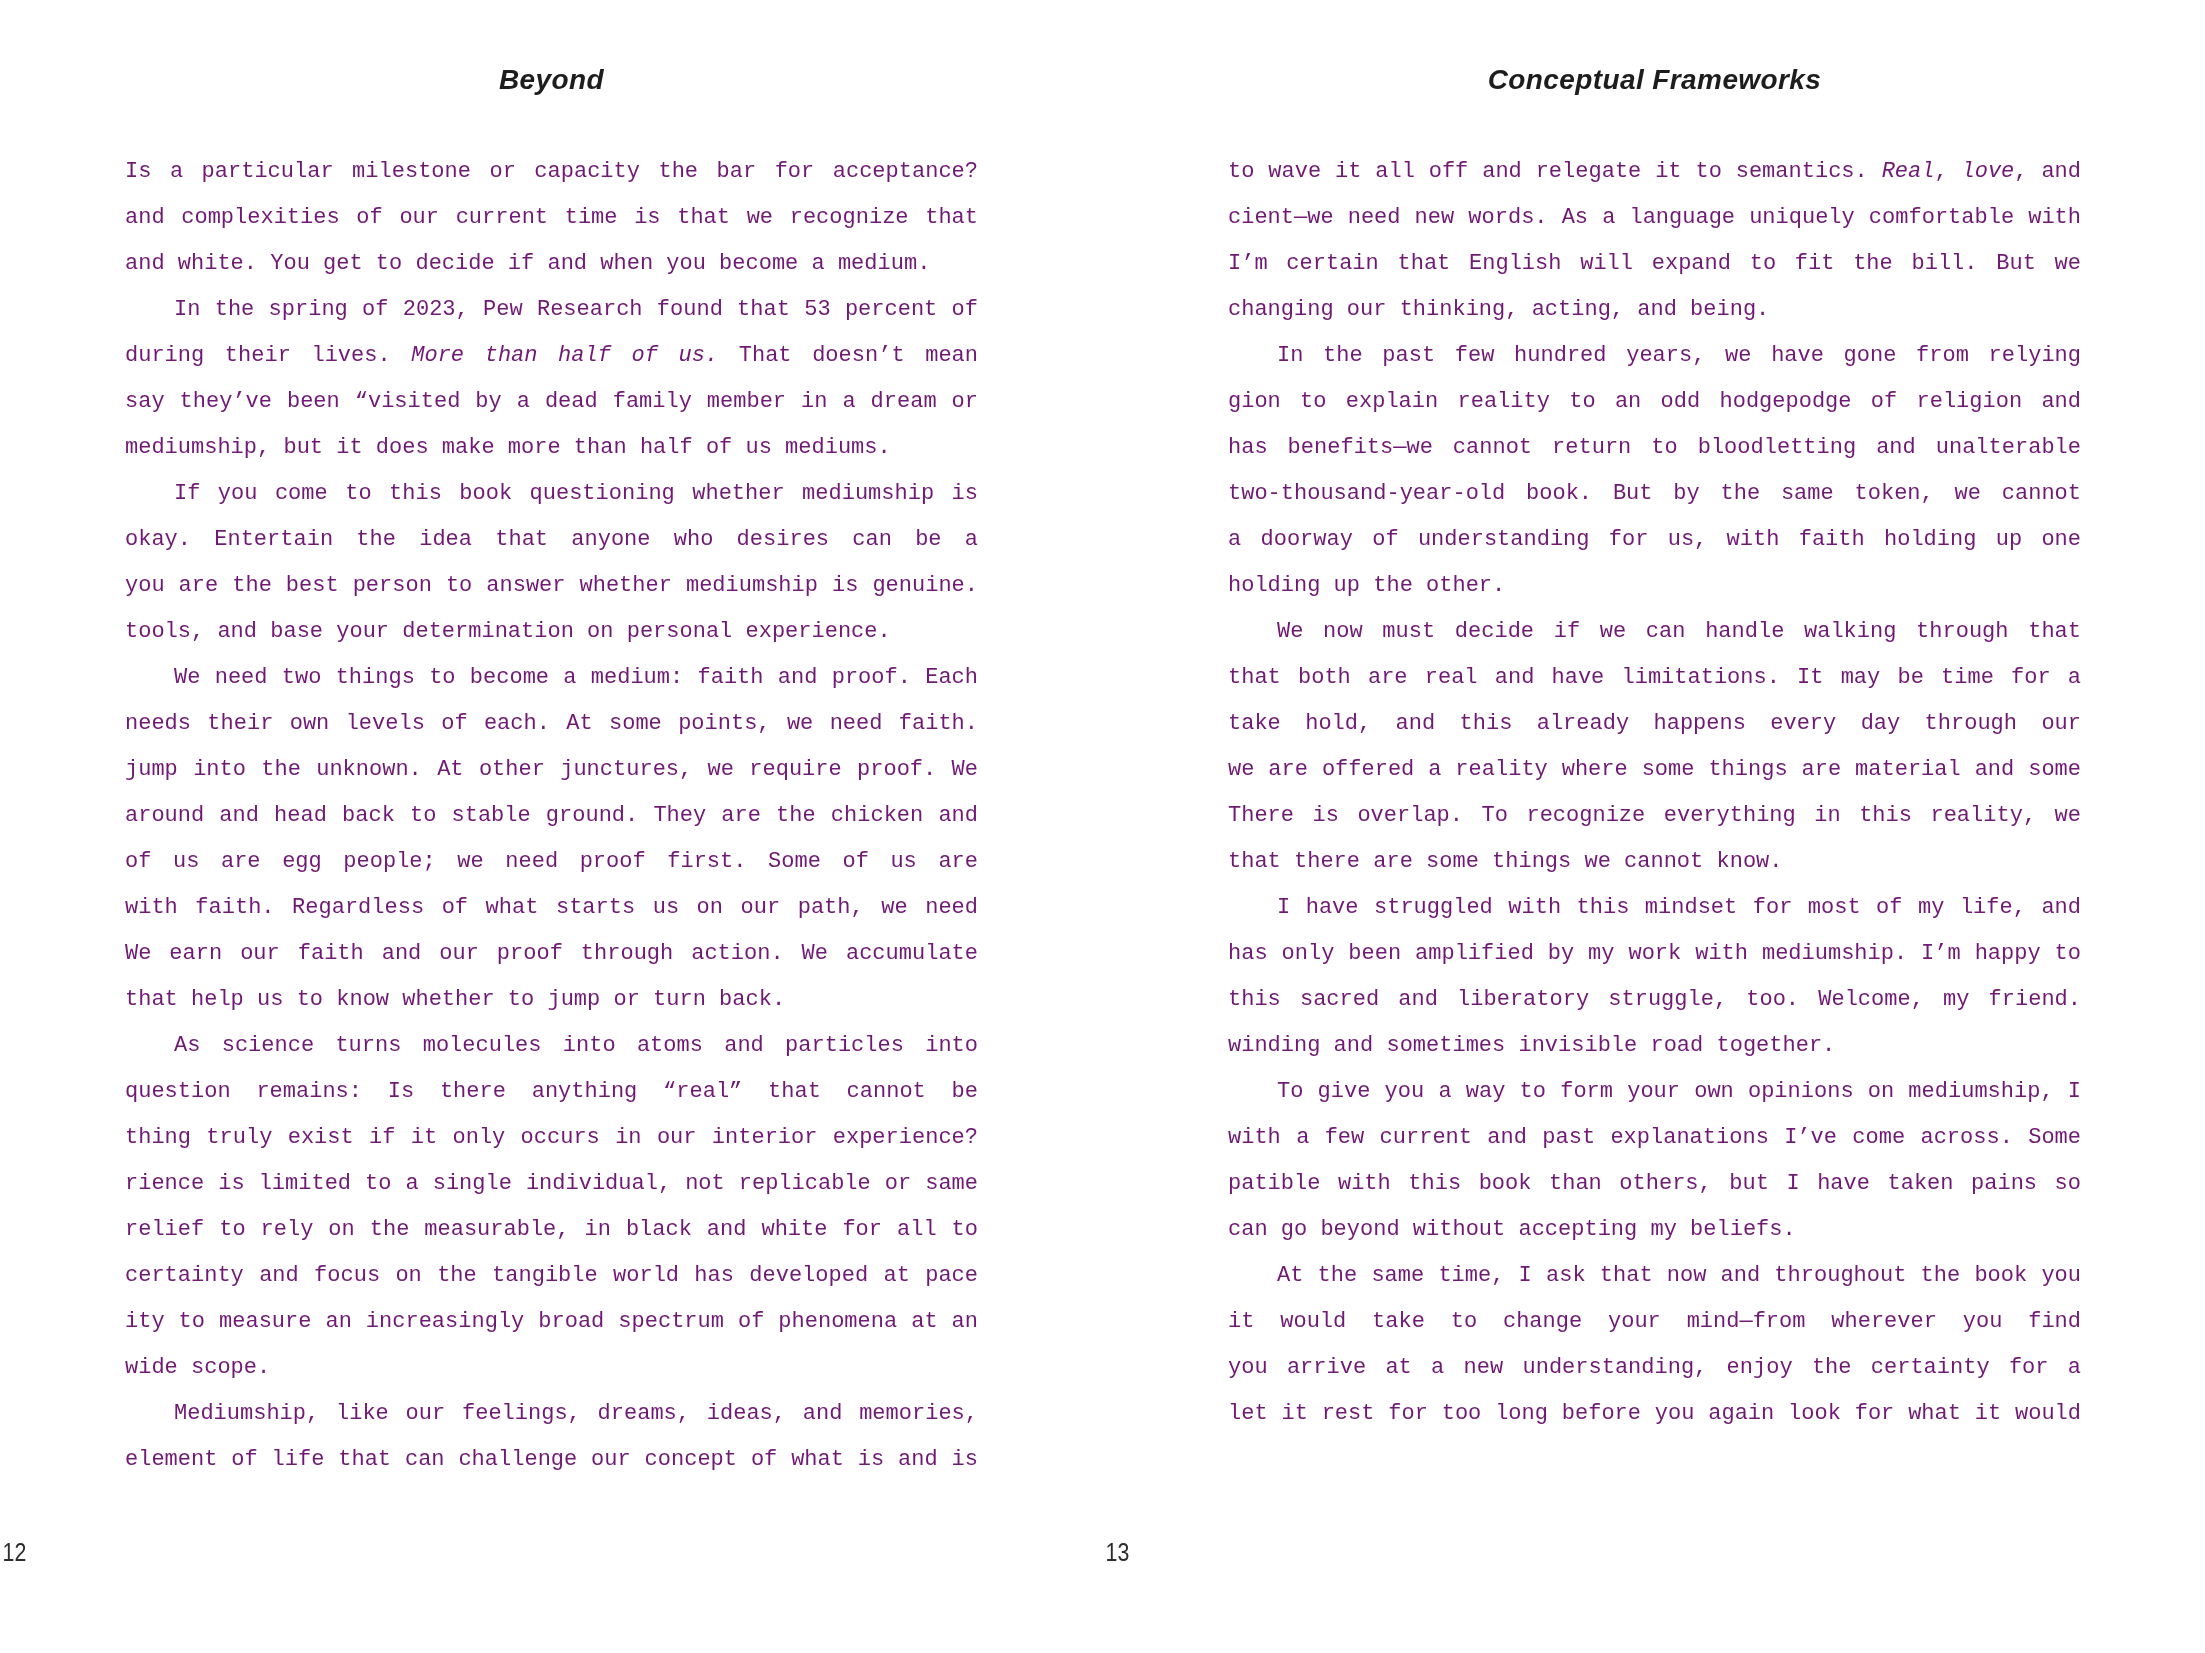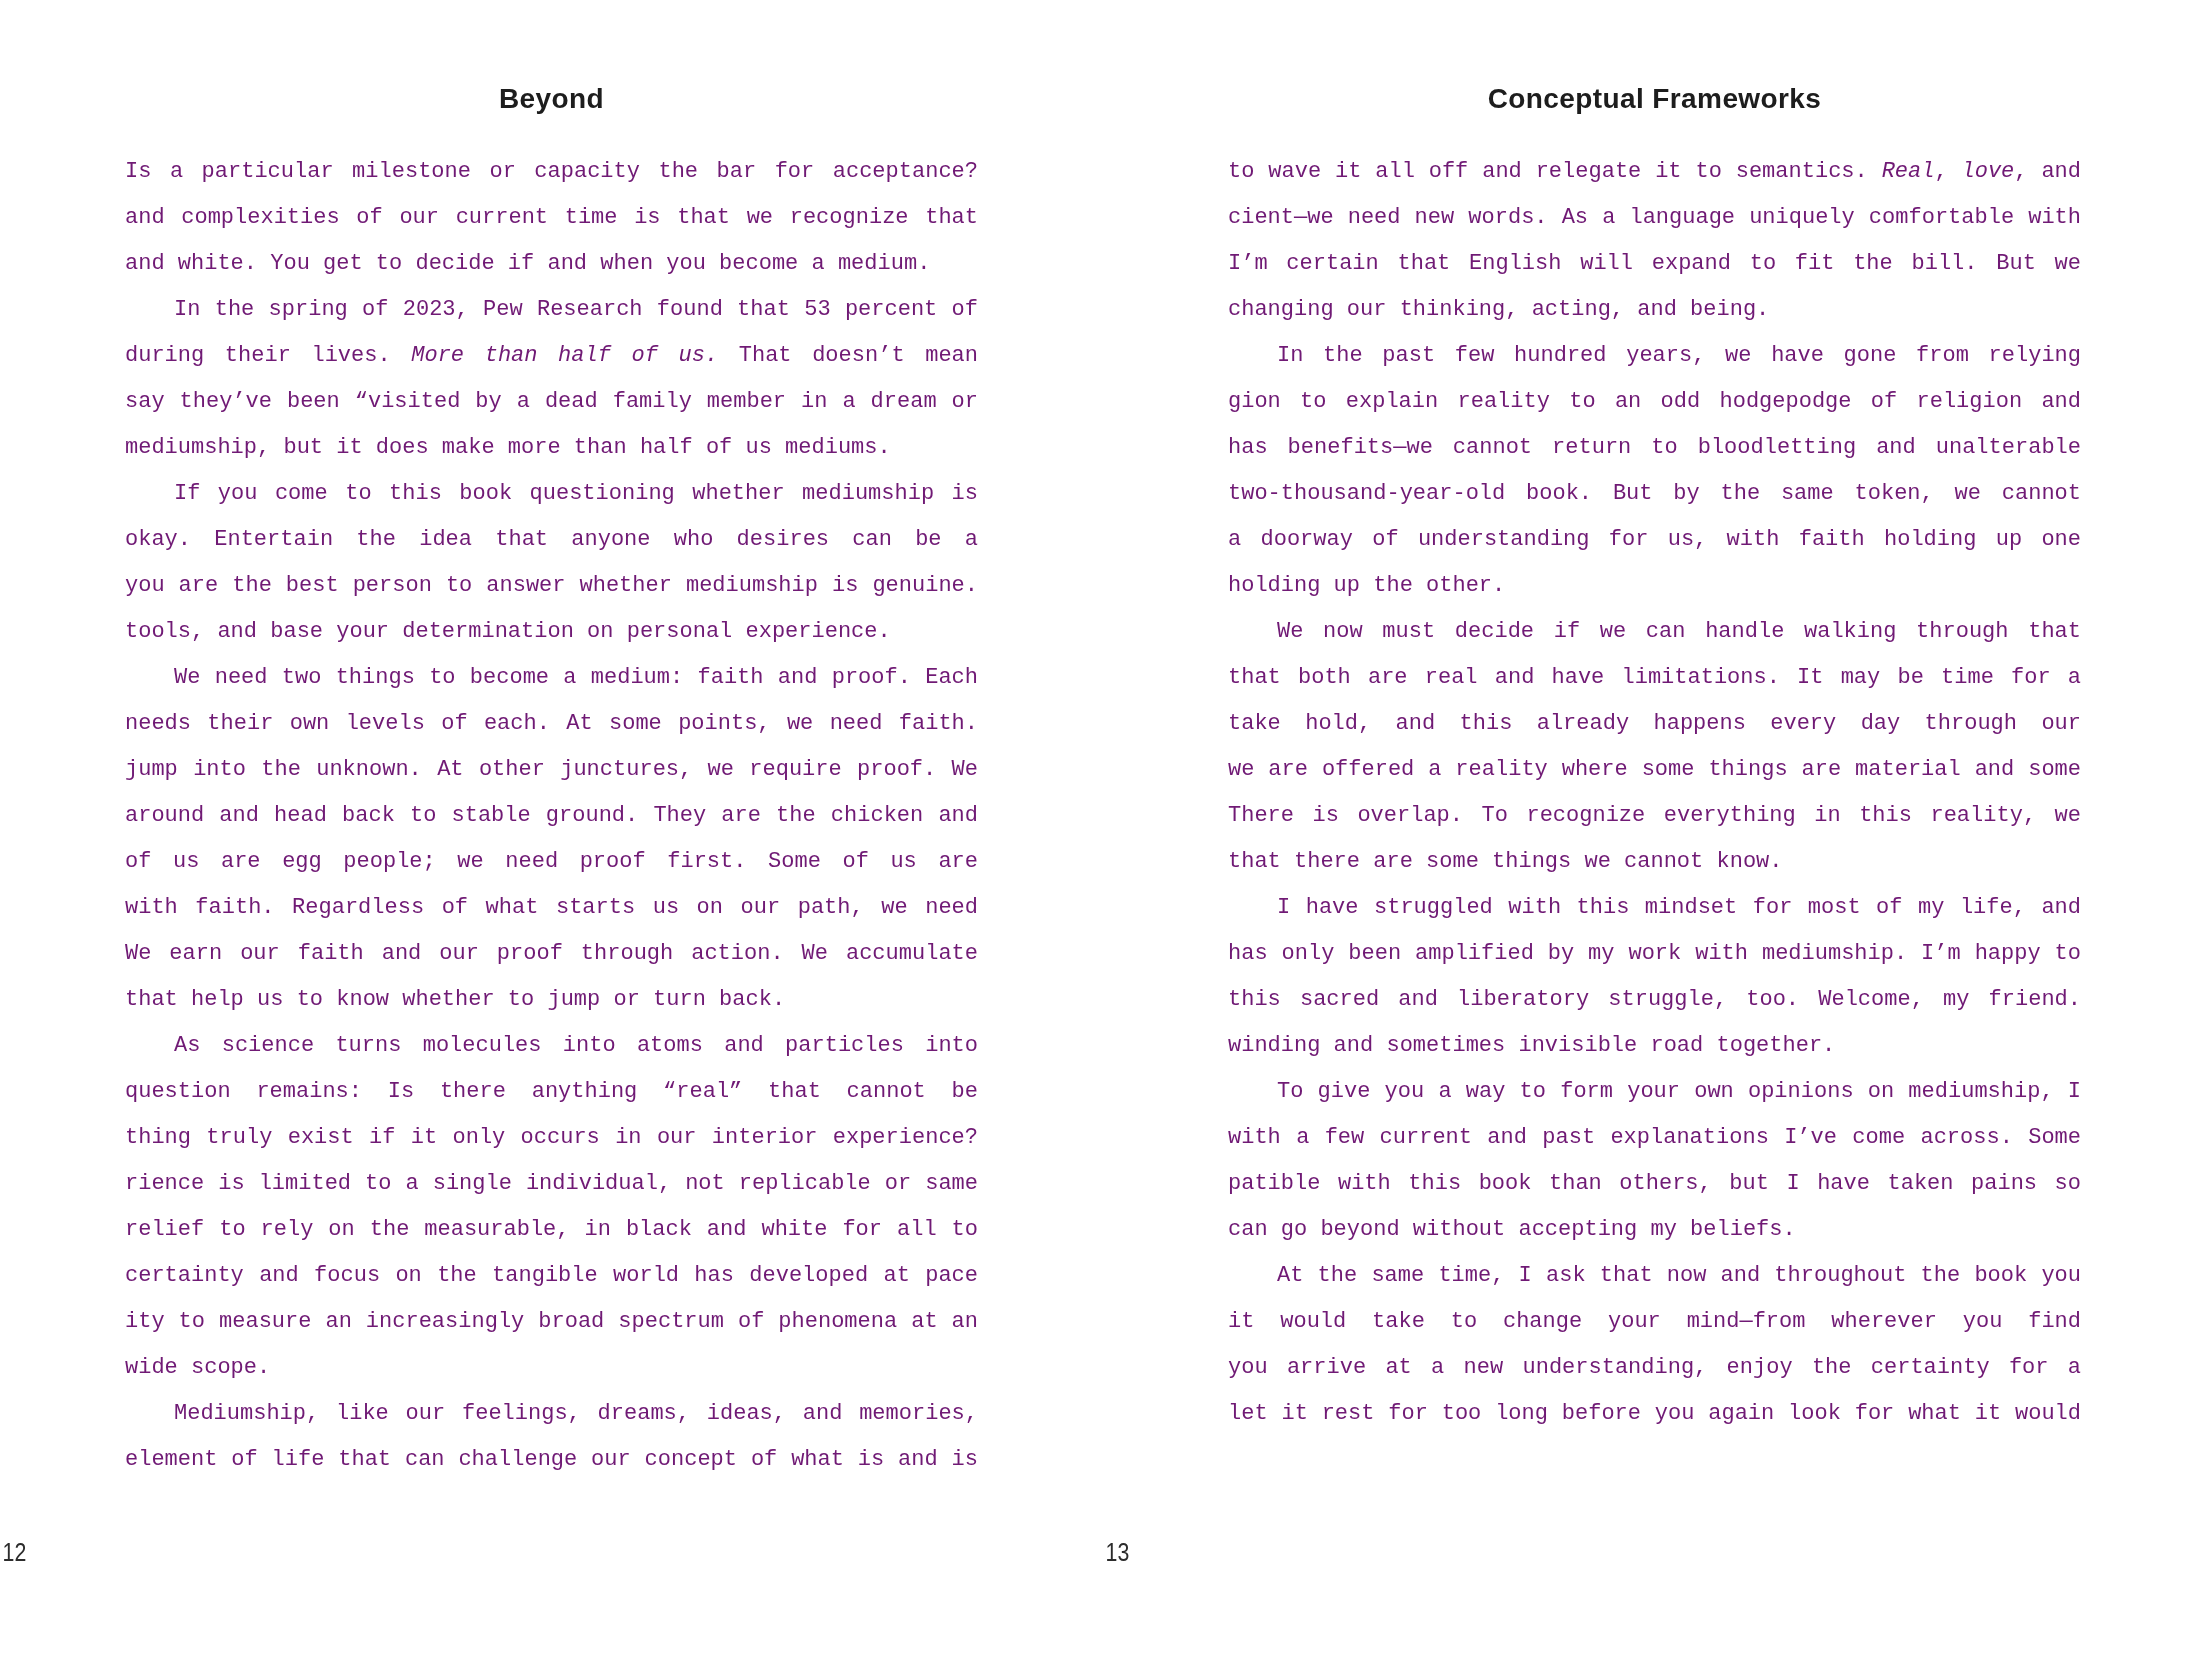--- a/index.html
+++ b/index.html
@@ -19,29 +19,30 @@
     top: 0;
     width: 1103px;
     height: 1654px;
     background: #ffffff;
   }
   .page.left  { left: 0; }
   .page.right { left: 1103px; }
 
   .running-header {
     position: absolute;
-    top: 83px;
+    top: 64px;
     left: 0;
     width: 100%;
     text-align: center;
     font-family: "Liberation Sans", sans-serif;
     font-weight: 700;
     font-size: 28px;
     letter-spacing: 0.4px;
     color: #1d1d1d;
+    font-style: italic;
   }
 
   .body-block {
     position: absolute;
     top: 149px;
     left: 125px;
     width: 853px;
   }
 
   .line {

